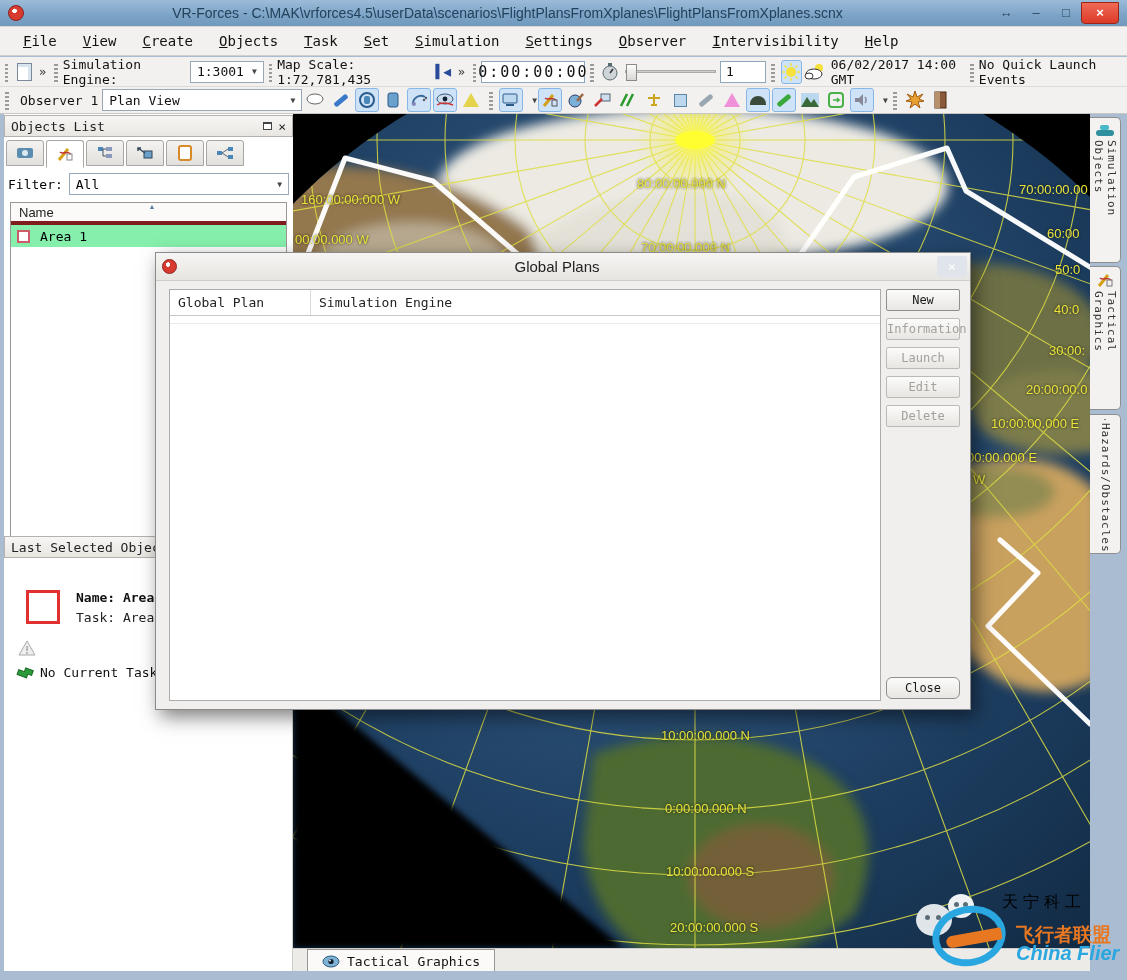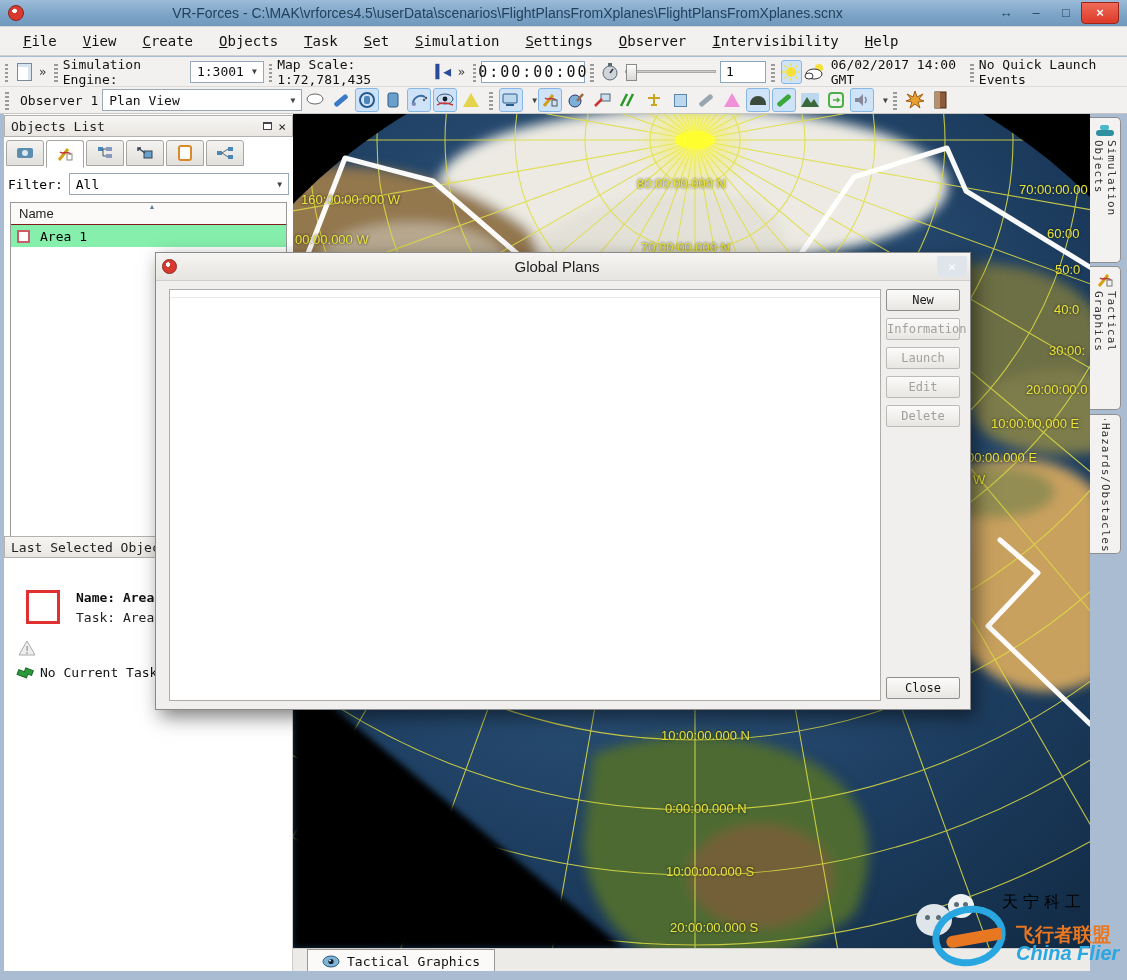--- a/index.html
+++ b/index.html
@@ -62,21 +62,21 @@
   #op-tabs { position:absolute; left:2px; top:26px; width:285px; height:27px; display:flex; }
   .op-tab { width:38px; height:26px; border:1px solid #a8a6a2; border-radius:3px 3px 0 0;
     background:linear-gradient(#f4f3f1,#e2e0dc); margin-right:2px; display:flex;
     align-items:center; justify-content:center; }
   .op-tab.active { background:#fff; border-bottom:1px solid #fff; height:28px; }
   #filter-row { position:absolute; left:4px; top:58px; width:281px; height:24px;
     display:flex; align-items:center; font-size:13px; }
   #filter-combo { flex:1; margin-left:6px; }
   #obj-list { position:absolute; left:6px; top:88px; width:277px; height:444px;
     border:1px solid #9a9894; background:#fff; }
-  #obj-list .colhdr { height:22px; border-bottom:1px solid #7f1d1d; background:#fbfaf9;
+  #obj-list .colhdr { height:22px; border-bottom:4px solid #7f1d1d; background:#fbfaf9;
     font-size:13px; color:#222; display:flex; align-items:center; padding-left:8px; position:relative;
     font-family:"Liberation Sans",sans-serif; }
   .sort-arrow { position:absolute; left:50%; top:0; font-size:7px; color:#5a7a9a; }
   .obj-row { height:22px; display:flex; align-items:center; padding-left:6px; font-size:13px;
     background:#86efac; }
   .area-sq { width:13px; height:13px; border:2px solid #cf5a6a; background:#fff; margin-right:10px; }
 
   #selected-panel { position:absolute; left:4px; top:536px; width:289px; height:435px; background:#fff; }
   #sp-hdr { position:absolute; left:0; top:0; width:289px; height:22px; }
   #sp-body { position:absolute; left:0; top:22px; width:289px; height:413px; background:#fff;
@@ -635,28 +635,32 @@
   </div>
   <div id="bottom-border"></div>
 
   <div id="dialog">
     <div id="dlg-title">
       <span class="app-ico" style="width:15px;height:15px;margin-left:6px;"></span>
       <span class="t">Global Plans</span>
       <span id="dlg-close">×</span>
     </div>
     <div id="dlg-table">
+      <div class="thead">
+        <span class="c1">Global Plan</span>
+        <span class="c2">Simulation Engine</span>
+      </div>
       <div class="rowline"></div>
     </div>
     <div class="dlg-btn" style="top:36px;">New</div>
     <div class="dlg-btn disabled" style="top:65px;">Information</div>
     <div class="dlg-btn disabled" style="top:94px;">Launch</div>
     <div class="dlg-btn disabled" style="top:123px;">Edit</div>
     <div class="dlg-btn disabled" style="top:152px;">Delete</div>
-    <div class="dlg-btn" style="top:424px;">Close</div>
+    <div class="dlg-btn" style="top:424px;border-radius:6px;">Close</div>
   </div>
 
   <div id="watermark">
     <span class="wm-bub1">
       <span class="wm-eye" style="left:9px;top:11px;"></span>
         <span class="wm-eye" style="left:20px;top:11px;"></span>
     </span>
     <span class="wm-bub2">
       <span class="wm-eye" style="left:6px;top:8px;"></span>
         <span class="wm-eye" style="left:15px;top:8px;"></span>

